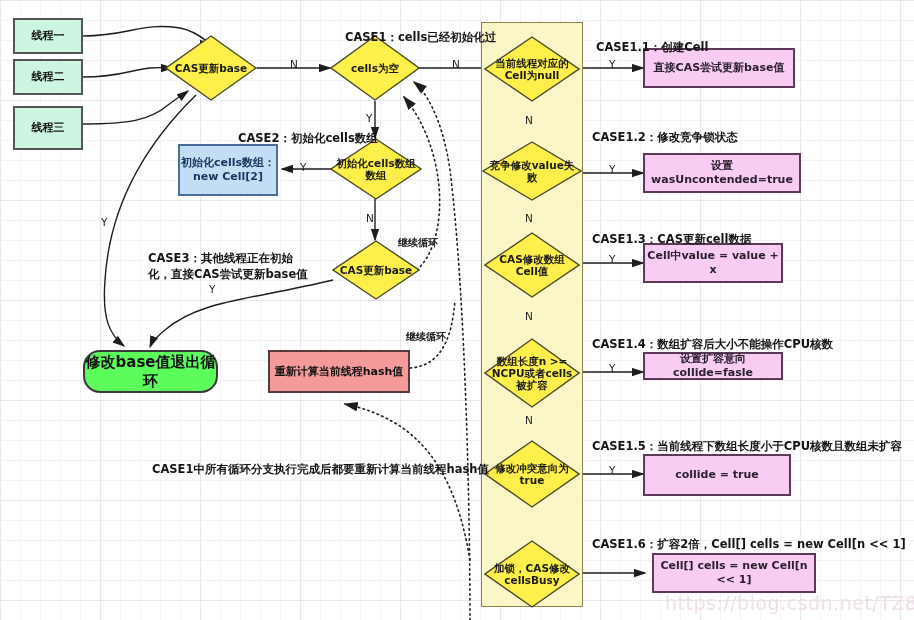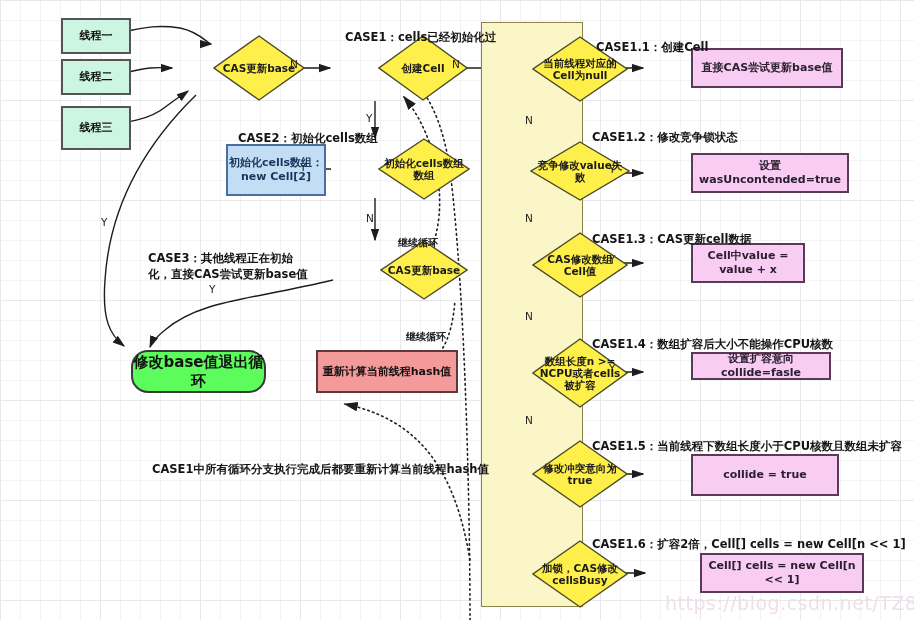--- a/index.html
+++ b/index.html
@@ -16,21 +16,21 @@
     background-image:
       linear-gradient(to right, #e8e8ec 1px, transparent 1px),
       linear-gradient(to bottom, #e8e8ec 1px, transparent 1px),
       linear-gradient(to right, #f3f3f6 1px, transparent 1px),
       linear-gradient(to bottom, #f3f3f6 1px, transparent 1px);
     background-size:100px 100px,100px 100px,20px 20px,20px 20px;
     background-position:0 0,0 0,0 0,0 0;
   }
   svg.edges{position:absolute;left:0;top:0;width:914px;height:620px;pointer-events:none;}
 
-  .node{position:absolute;box-sizing:border-box;display:flex;align-items:center;justify-content:center;text-align:center;margin-left:48px;}
+  .node{position:absolute;box-sizing:border-box;display:flex;align-items:center;justify-content:center;text-align:center;}
   .rect{border:2px solid #4d4d4d;font-weight:bold;color:#111;line-height:1.25;}
   .rect.green-in{background:#ccf5e2;border-color:#555;font-size:11px;}
   .rect.blue{background:#c3ddf5;border-color:#4a6f9c;font-size:11px;color:#16365c;}
   .rect.green{background:#5dfc5d;border-color:#3a3a3a;font-size:15px;border-radius:17px;}
   .rect.red{background:#f59a9a;border-color:#5a3a3a;font-size:11px;}
   .rect.pink{background:#f8ccf3;border-color:#5b3a57;font-size:11px;color:#2a2030;}
 
   .diamond{font-weight:bold;font-size:10.5px;color:#1a1a1a;line-height:1.15;}
   .diamond .dshape{position:absolute;left:0;top:0;width:100%;height:100%;}
   .diamond .dlabel{position:relative;z-index:2;padding:0 4px;}
@@ -120,21 +120,21 @@
     <svg class="dshape" viewBox="0 0 92 66" preserveAspectRatio="none">
       <polygon points="46,1 91,33 46,65 1,33" fill="#ffef4a" stroke="#4a4a2a" stroke-width="1.4"></polygon>
     </svg>
     <span class="dlabel">CAS更新base</span>
   </div>
 
   <div class="node diamond" style="left:330px;top:35px;width:90px;height:66px;">
     <svg class="dshape" viewBox="0 0 90 66" preserveAspectRatio="none">
       <polygon points="45,1 89,33 45,65 1,33" fill="#ffef4a" stroke="#4a4a2a" stroke-width="1.4"></polygon>
     </svg>
-    <span class="dlabel">创建Cell</span>
+    <span class="dlabel">cells为空</span>
   </div>
 
   <div class="node diamond" style="left:330px;top:138px;width:92px;height:62px;">
     <svg class="dshape" viewBox="0 0 92 62" preserveAspectRatio="none">
       <polygon points="46,1 91,31 46,61 1,31" fill="#ffef4a" stroke="#4a4a2a" stroke-width="1.4"></polygon>
     </svg>
     <span class="dlabel" style="white-space: pre-line;">初始化cells数组
 数组</span>
   </div>
 
@@ -207,21 +207,21 @@
   </div>
 
   <div class="node rect pink" style="left:643px;top:48px;width:152px;height:40px;">
     <span>直接CAS尝试更新base值</span>
   </div>
 
   <div class="node rect pink" style="left:643px;top:153px;width:158px;height:40px;">
     <span>设置wasUncontended=true</span>
   </div>
 
-  <div class="node rect pink" style="left:643px;top:243px;width:114px;height:40px;">
+  <div class="node rect pink" style="left:643px;top:243px;width:140px;height:40px;">
     <span>Cell中value = value + x</span>
   </div>
 
   <div class="node rect pink" style="left:643px;top:352px;width:140px;height:28px;">
     <span>设置扩容意向collide=fasle</span>
   </div>
 
   <div class="node rect pink" style="left:643px;top:454px;width:148px;height:42px;">
     <span>collide = true</span>
   </div>

